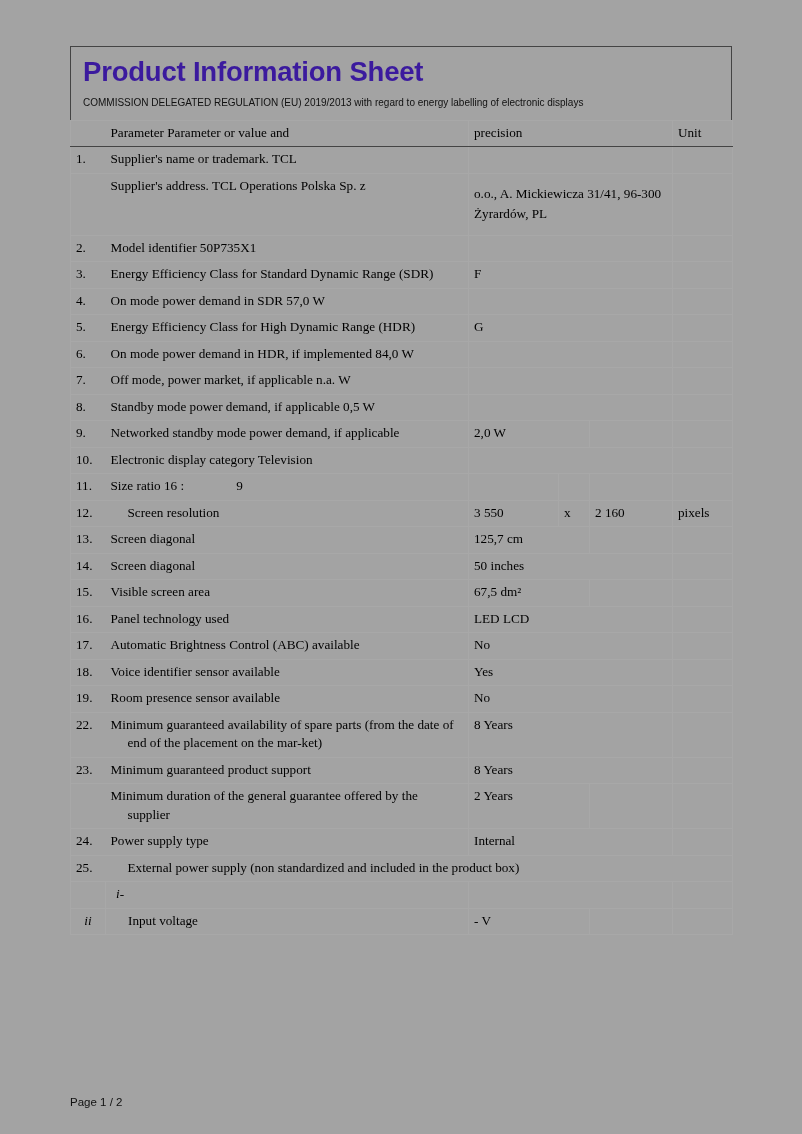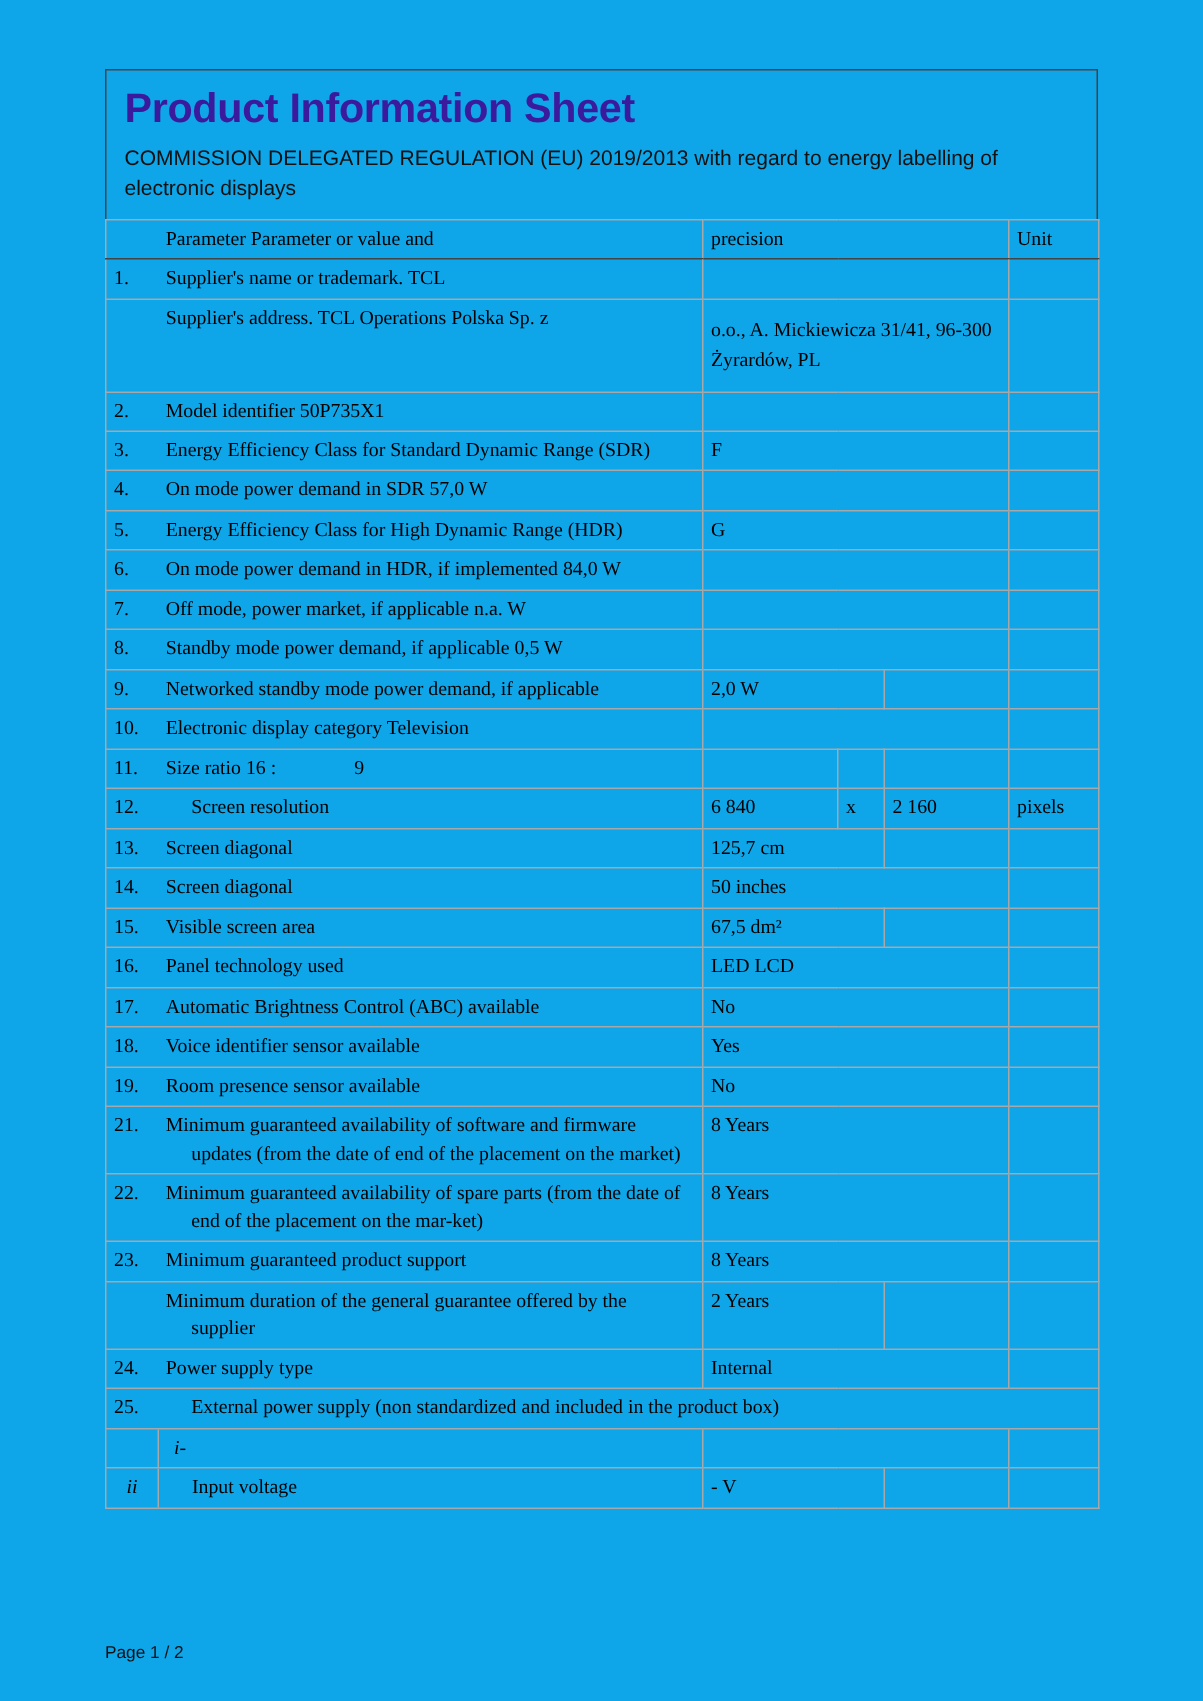--- a/index.html
+++ b/index.html
@@ -14,21 +14,21 @@
     font-family: "Liberation Sans", sans-serif;
     color: #000000;
     overflow: hidden;
   }
 
   .page {
     position: absolute;
     left: 0; top: 0;
     width: 802px;
     height: 1134px;
-    background: #0ea5e9;
+    background: #a3a3a3;
   }
 
   .content {
     position: absolute;
     left: 70px;
     top: 46px;
     width: 662px;
   }
 
   
@@ -42,21 +42,21 @@
   .doc-title {
     font-size: 27.5px;
     font-weight: bold;
     color: #3b1a9e;
     letter-spacing: -0.2px;
     line-height: 1.12;
     margin: 0 0 8px 0;
     white-space: nowrap;
   }
   .doc-subtitle {
-    font-size: 14px;
+    font-size: 10px;
     line-height: 1.42;
     color: #111;
     margin: 0;
     padding-bottom: 2px;
   }
 
   
   table.pis {
     border-collapse: collapse;
     width: 662px;
@@ -240,21 +240,21 @@
           <td class="lab thicktop"><span>Size ratio 16 :</span><span style="display:inline-block;width:52px"></span><span>9</span></td>
           <td class="val thicktop"></td>
           <td class="val thicktop"></td>
           <td class="val thicktop"></td>
           <td class="unit thicktop"></td>
         </tr>
 
         <tr>
           <td class="num">12.</td>
           <td class="lab" style="padding-left:22px">Screen resolution</td>
-          <td class="val-c">6 840</td>
+          <td class="val-c">3 550</td>
           <td class="val-c">x</td>
           <td class="val-c">2 160</td>
           <td class="unit">pixels</td>
         </tr>
 
         <tr>
           <td class="num thicktop">13.</td>
           <td class="lab thicktop">Screen diagonal</td>
           <td class="val-r thicktop" colspan="2">125,7 cm</td>
           <td class="thicktop"></td>
@@ -298,28 +298,20 @@
         </tr>
 
         <tr>
           <td class="num">19.</td>
           <td class="lab">Room presence sensor available</td>
           <td class="val-r" colspan="3">No</td>
           <td class="unit"></td>
         </tr>
 
 
-        <tr>
-          <td class="num">21.</td>
-          <td class="lab">
-              <span class="hang">Minimum guaranteed availability of software and firmware updates (from the date of end of the placement on the market)</span>
-            </td>
-          <td class="val-r" colspan="3">8 Years</td>
-          <td class="unit"></td>
-        </tr>
 
         <tr>
           <td class="num">22.</td>
           <td class="lab">
               <span class="hang">Minimum guaranteed availability of spare parts (from the date of end of the placement on the mar-ket)</span>
             </td>
           <td class="val-r" colspan="3">8 Years</td>
           <td class="unit"></td>
         </tr>
 

